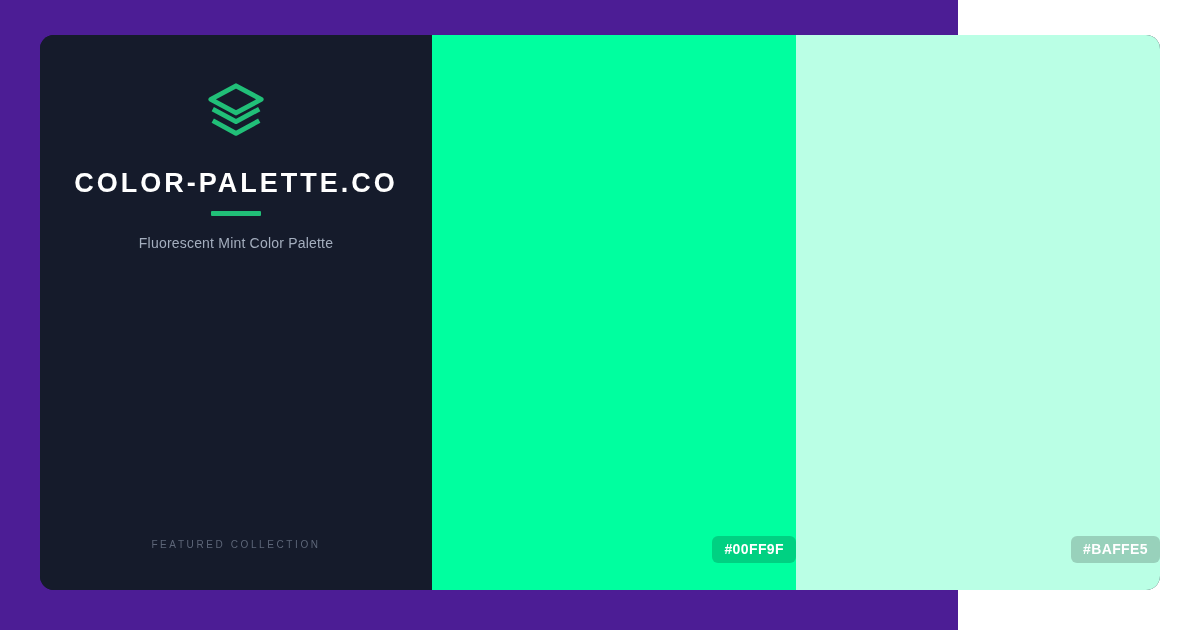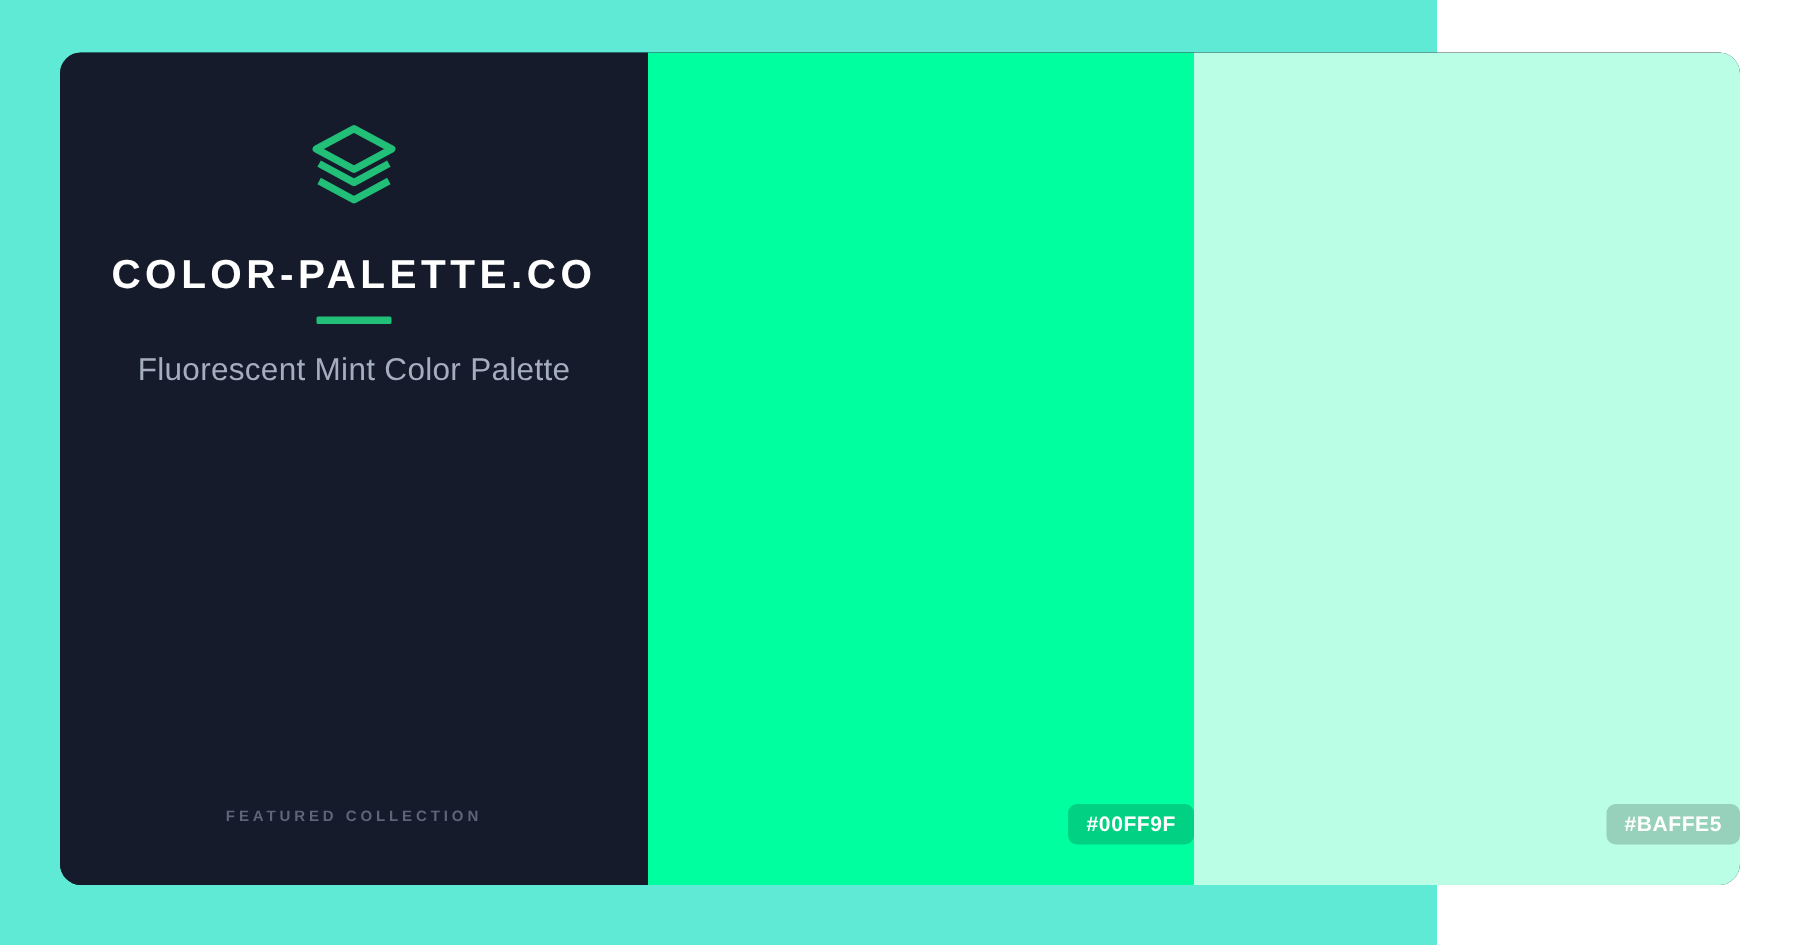--- a/index.html
+++ b/index.html
@@ -11,21 +11,21 @@
     height: 630px;
     background: #ffffff;
     font-family: "Liberation Sans", sans-serif;
     overflow: hidden;
   }
 
   #stage {
     position: relative;
     width: 958px;
     height: 630px;
-    background: #5eead4;
+    background: #4c1d95;
   }
 
   
   #palette-card {
     position: absolute;
     left: 40px;
     top: 35px;
     width: 1120px;
     height: 555px;
     border-radius: 14px;
@@ -69,36 +69,36 @@
     margin-top: 14px;
     width: 50px;
     height: 5px;
     background: #21bf78;
     border-radius: 1px;
   }
 
   .brand-subtitle {
     margin-top: 19px;
     color: #a4aebe;
-    font-size: 21px;
+    font-size: 14px;
     font-weight: normal;
     letter-spacing: 0.2px;
     text-align: center;
     white-space: nowrap;
   }
 
   .featured-label {
     position: absolute;
     left: 0;
     right: 0;
     bottom: 40px;
     text-align: center;
     color: #5d6678;
     font-size: 10px;
-    font-weight: bold;
+    font-weight: normal;
     letter-spacing: 2.6px;
     text-transform: uppercase;
   }
 
   
   .swatch-strip {
     flex: 1 1 auto;
     height: 100%;
     display: flex;
     flex-direction: row;

